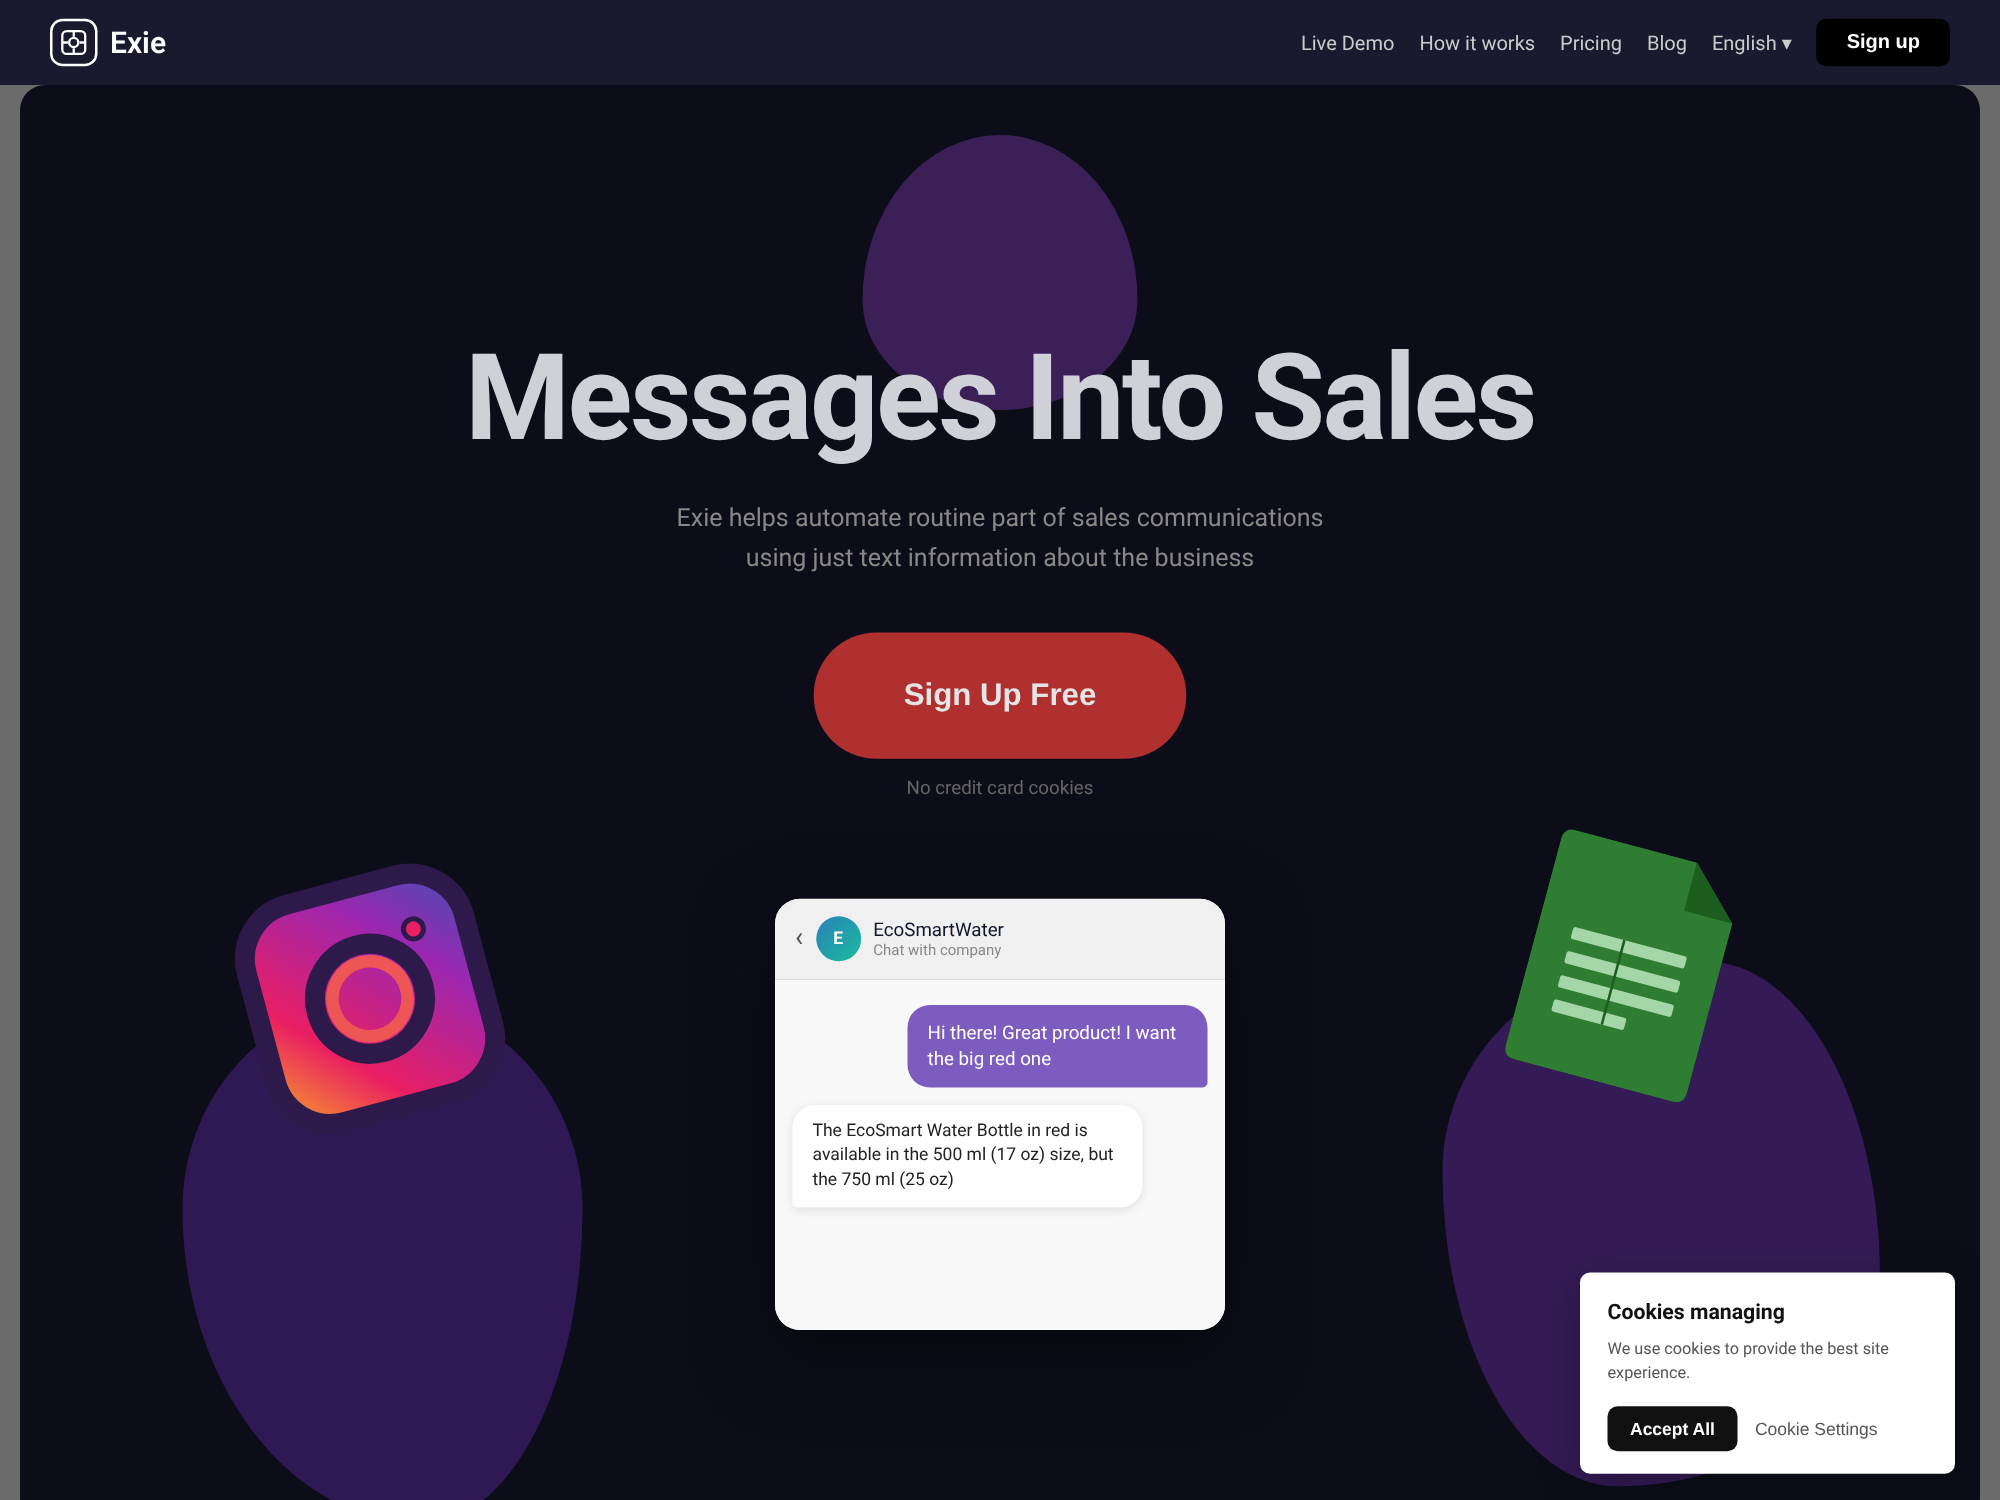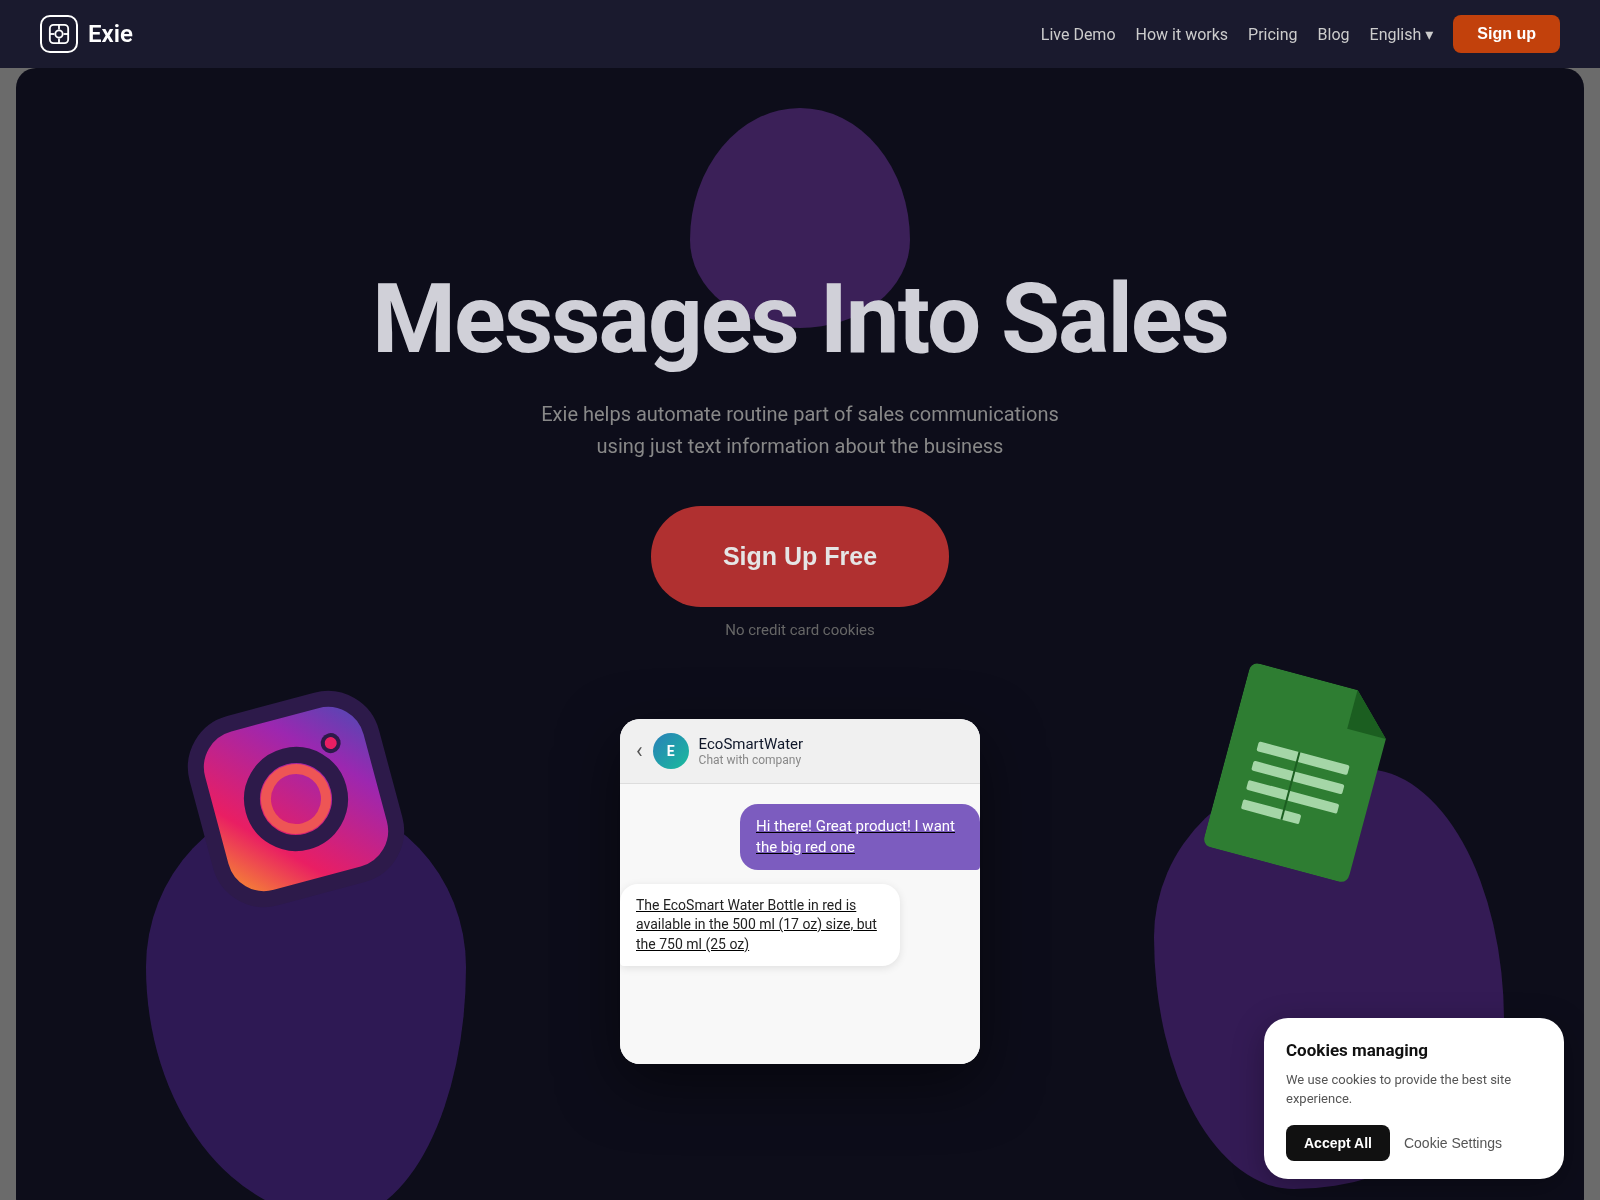--- a/index.html
+++ b/index.html
@@ -54,21 +54,21 @@
     }
     .nav-lang {
       display: flex;
       align-items: center;
       gap: 4px;
       color: #ccc;
       font-size: 16px;
       cursor: pointer;
     }
     .nav-signup {
-      background: #c2410c;
+      background: #000000;
       color: #fff;
       border: none;
       border-radius: 8px;
       padding: 10px 24px;
       font-size: 16px;
       font-weight: 600;
       cursor: pointer;
     }
 
     
@@ -233,27 +233,26 @@
     .chat-info-name {
       font-size: 15px;
       font-weight: 400;
       color: #0f172a;
     }
     .chat-info-sub {
       font-size: 12px;
       color: #888;
     }
     .chat-body {
-      padding: 20px 0;
+      padding: 20px 14px;
       background: #f8f8f8;
       min-height: 280px;
       display: flex;
       flex-direction: column;
       gap: 14px;
-      text-decoration: underline;
     }
     .msg-bubble-user {
       align-self: flex-end;
       background: #7c5cbf;
       color: #fff;
       border-radius: 18px 18px 4px 18px;
       padding: 12px 16px;
       font-size: 15px;
       max-width: 240px;
       line-height: 1.4;
@@ -270,21 +269,21 @@
       box-shadow: 0 2px 8px rgba(0,0,0,0.1);
     }
 
     
     .cookie-banner {
       position: absolute;
       right: 20px;
       bottom: 40px;
       width: 300px;
       background: #fff;
-      border-radius: 24px;
+      border-radius: 8px;
       padding: 22px 22px 18px;
       box-shadow: 0 8px 32px rgba(0,0,0,0.3);
       z-index: 50;
     }
     .cookie-title {
       font-size: 17px;
       font-weight: 700;
       color: #111;
       margin-bottom: 10px;
     }

